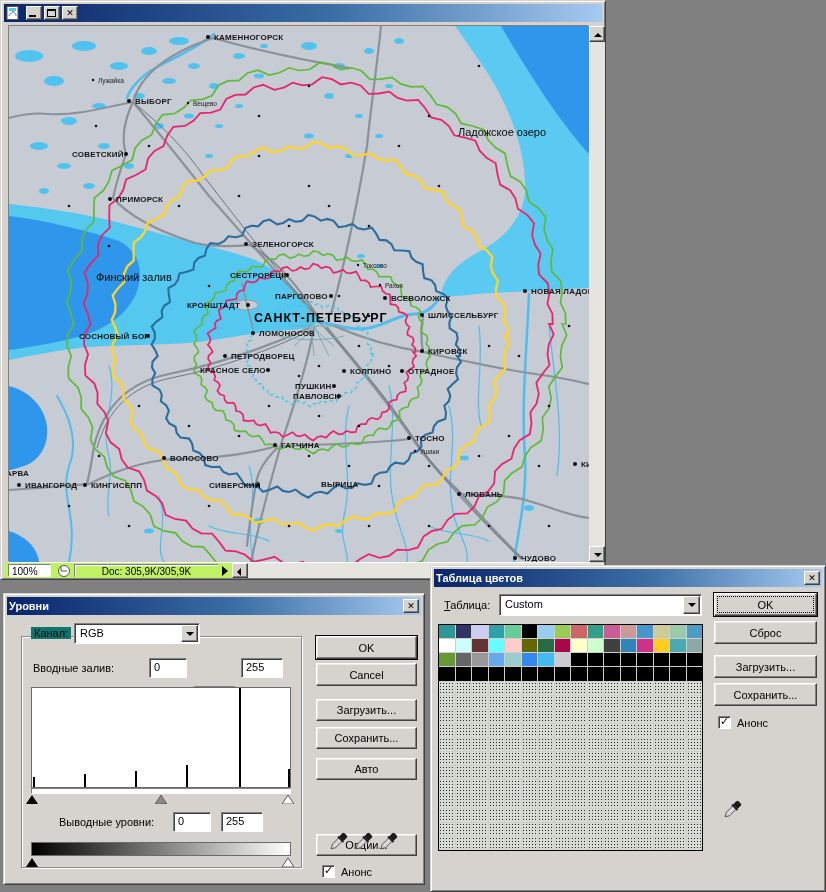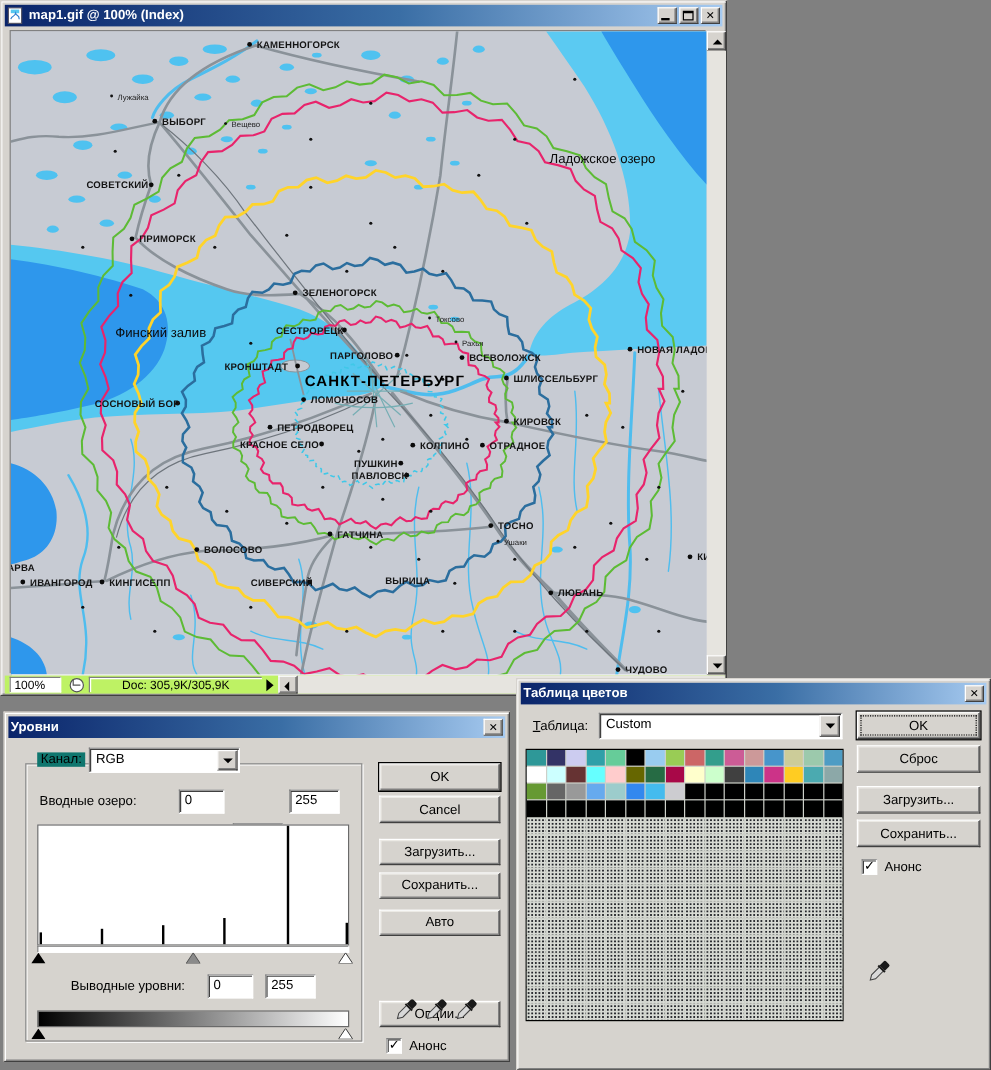--- a/index.html
+++ b/index.html
@@ -91,21 +91,20 @@
 
   <section class="win">
     <div class="titlebar">
       <span style="margin-right:4px;display:inline-flex;">
         <svg width="14" height="14" viewBox="0 0 14 14">
             <rect x="1" y="0.5" width="11" height="13" fill="#fff" stroke="#556"></rect>
             <rect x="3" y="2" width="7" height="3" fill="#57C8F0"></rect>
             <path d="M3,10 C4,6 6,9 7,5 C8,8 10,6 10,10" stroke="#2F7FD0" fill="none" stroke-width="1"></path>
           </svg>
       </span>
-      <span class="t">map1.gif @ 100% (Index)</span>
       <span class="tb-btn">
           <i class="g-min"></i>
         </span>
       <span class="tb-btn">
           <i class="g-max"></i>
         </span>
       <span class="tb-btn">
           <i class="g-x"></i>
         </span>
     </div>
@@ -403,21 +402,21 @@
     <div class="groupframe" style="left:17px;top:42px;width:281px;height:232px;"></div>
 
     <span class="lbl" style="left:27px;top:33px;background:#0f766e;padding:0 3px;">Канал:</span>
     <div class="combo" style="left:70px;top:29px;width:126px;height:21px;">
       <span class="val">RGB</span>
       <span class="drop">
           <i class="tri-down"></i>
         </span>
     </div>
 
-    <span class="lbl" style="left:29px;top:68px;">Вводные озеро:</span>
+    <span class="lbl" style="left:29px;top:68px;">Вводные залив:</span>
     <span class="tbox" style="left:145px;top:64px;width:38px;height:20px;">0</span>
     <span class="tbox" style="left:190px;top:64px;width:42px;height:20px;margin-top:28px;">1,00</span>
     <span class="tbox" style="left:237px;top:64px;width:42px;height:20px;">255</span>
 
     <div class="hist" id="histogram">
         <div class="hl" style="left: 1px; height: 10px;"></div>
         <div class="hl" style="left: 52px; height: 13px;"></div>
         <div class="hl" style="left: 103px; height: 16px;"></div>
         <div class="hl" style="left: 154px; height: 22px;"></div>
         <div class="hl" style="left: 207px; height: 99px;"></div>

